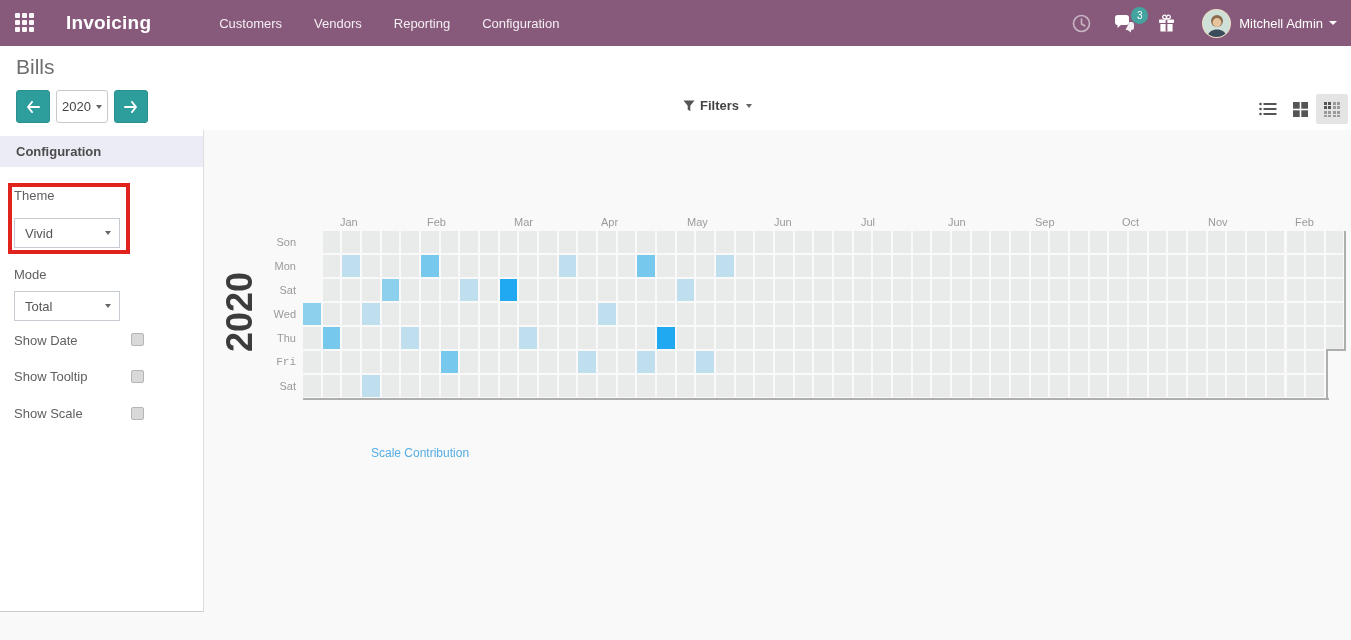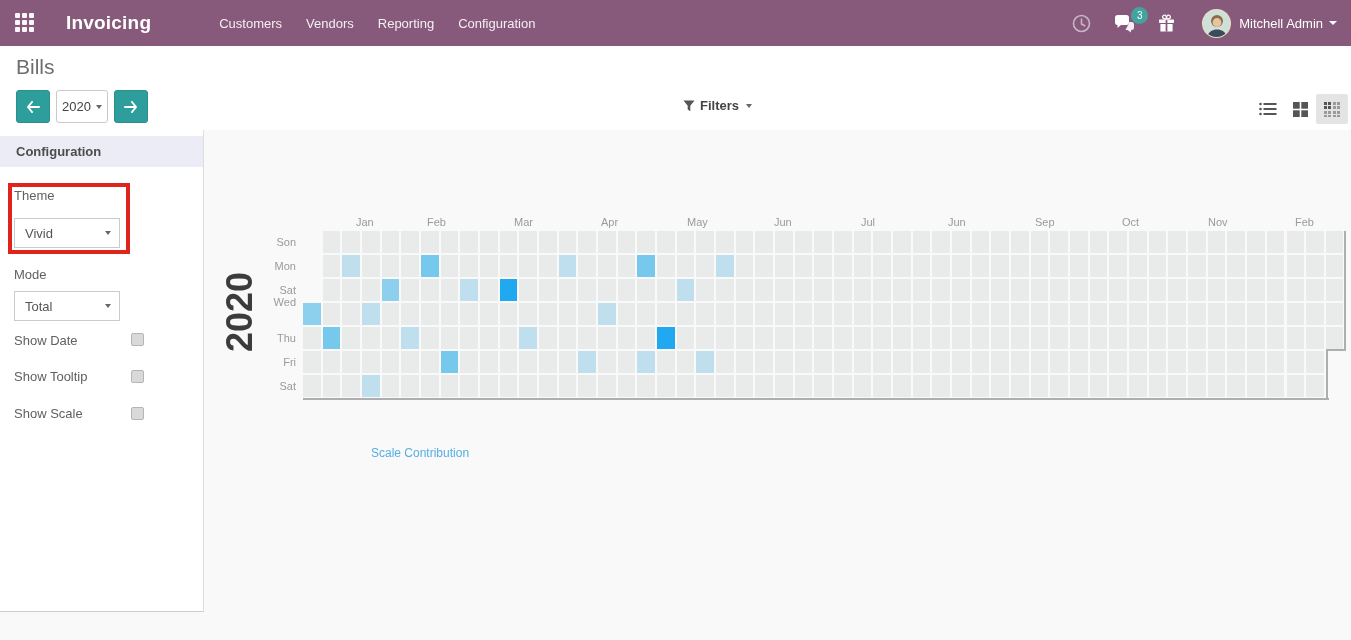--- a/index.html
+++ b/index.html
@@ -1,21 +1,21 @@
 <!DOCTYPE html>
 <html><head>
 <meta charset="utf-8">
 <style>
   * { box-sizing: border-box; margin: 0; padding: 0; }
   html,body { width:1351px; height:640px; overflow:hidden; font-family:"Liberation Sans", sans-serif; background:#f9f9f9; }
   .topbar { position:absolute; left:0; top:0; width:1351px; height:46px; background:#875a7b; display:flex; align-items:center; color:#fff; }
   .apps-icon { width:20px; height:20px; margin-left:15px; display:grid; grid-template-columns:repeat(3,5px); grid-template-rows:repeat(3,5px); gap:2px; cursor:pointer; }
   .apps-icon i { background:#fff; opacity:.95; border-radius:1px; }
   .brand { font-size:19px; font-weight:bold; margin-left:31px; letter-spacing:.2px; }
-  .topnav { display:flex; margin-left:56px; }
+  .topnav { display:flex; margin-left:56px; gap:8px; }
   .topnav a { color:rgba(255,255,255,.9); font-size:13px; padding:8px 12px; cursor:pointer; text-decoration:none; }
   .top-right { margin-left:auto; display:flex; align-items:center; margin-right:14px; }
   .tr-icon { position:relative; margin-left:22px; cursor:pointer; display:flex; align-items:center; }
   .badge { position:absolute; top:-7px; right:-13px; background:#43a49f; color:#fff; font-size:10px; min-width:17px; height:17px; border-radius:9px; display:flex; align-items:center; justify-content:center; }
   .avatar { width:29px; height:29px; border-radius:50%; overflow:hidden; margin-left:26px; background:#e8d3b0; border:1px solid rgba(255,255,255,.3); }
   .uname { font-size:13px; margin-left:8px; color:#fff; cursor:pointer; }
   .caret-down { display:inline-block; width:0; height:0; border-left:4px solid transparent; border-right:4px solid transparent; border-top:4px solid #fff; margin-left:6px; }
 
   .control-panel { position:absolute; left:0; top:46px; width:1351px; height:84px; background:#fff; }
   .page-title { position:absolute; left:16px; top:9px; font-size:21px; color:#6e6e6e; }
@@ -197,40 +197,40 @@
     <div class="sb-check-label" style="top:203px">Show Date</div>
     <div class="sb-checkbox" style="top:203px"></div>
     <div class="sb-check-label" style="top:239px">Show Tooltip</div>
     <div class="sb-checkbox" style="top:240px"></div>
     <div class="sb-check-label" style="top:276px">Show Scale</div>
     <div class="sb-checkbox" style="top:277px"></div>
   </div>
 
   <div class="year-rot">2020</div>
   <div id="month-labels">
-      <span class="month-label" style="left: 356px; top: 86px;">Jan</span>
+      <span class="month-label" style="left: 340px; top: 86px;">Jan</span>
       <span class="month-label" style="left: 427px; top: 86px;">Feb</span>
       <span class="month-label" style="left: 514px; top: 86px;">Mar</span>
       <span class="month-label" style="left: 601px; top: 86px;">Apr</span>
       <span class="month-label" style="left: 687px; top: 86px;">May</span>
       <span class="month-label" style="left: 774px; top: 86px;">Jun</span>
       <span class="month-label" style="left: 861px; top: 86px;">Jul</span>
       <span class="month-label" style="left: 948px; top: 86px;">Jun</span>
       <span class="month-label" style="left: 1035px; top: 86px;">Sep</span>
       <span class="month-label" style="left: 1122px; top: 86px;">Oct</span>
       <span class="month-label" style="left: 1208px; top: 86px;">Nov</span>
       <span class="month-label" style="left: 1295px; top: 86px;">Feb</span>
     </div>
   <div id="day-labels">
       <span class="day-label" style="top: 106px;">Son</span>
       <span class="day-label" style="top: 130px;">Mon</span>
       <span class="day-label" style="top: 154px;">Sat</span>
-      <span class="day-label" style="top: 166px;">Wed</span>
+      <span class="day-label" style="top: 178px;">Wed</span>
       <span class="day-label" style="top: 202px;">Thu</span>
-      <span class="day-label" style="top: 226px;">Fri</span>
+      <span class="day-label" style="top: 226px; font-family: Liberation Mono, monospace;">Fri</span>
       <span class="day-label" style="top: 250px;">Sat</span>
     </div>
   <div class="hm-grid" id="hm-grid">
       <div class="hm-cell" style="left: 0px; top: 72px; background: rgb(141, 208, 237);"></div>
       <div class="hm-cell" style="left: 0px; top: 96px; background: rgb(233, 235, 235);"></div>
       <div class="hm-cell" style="left: 0px; top: 120px; background: rgb(233, 235, 235);"></div>
       <div class="hm-cell" style="left: 0px; top: 144px; background: rgb(233, 235, 235);"></div>
       <div class="hm-cell" style="left: 19.67px; top: 0px; background: rgb(233, 235, 235);"></div>
       <div class="hm-cell" style="left: 19.67px; top: 24px; background: rgb(233, 235, 235);"></div>
       <div class="hm-cell" style="left: 19.67px; top: 48px; background: rgb(233, 235, 235);"></div>

